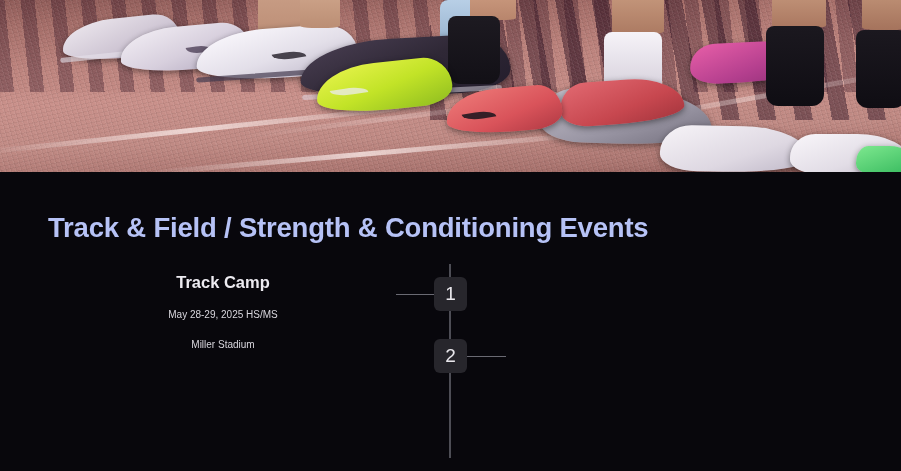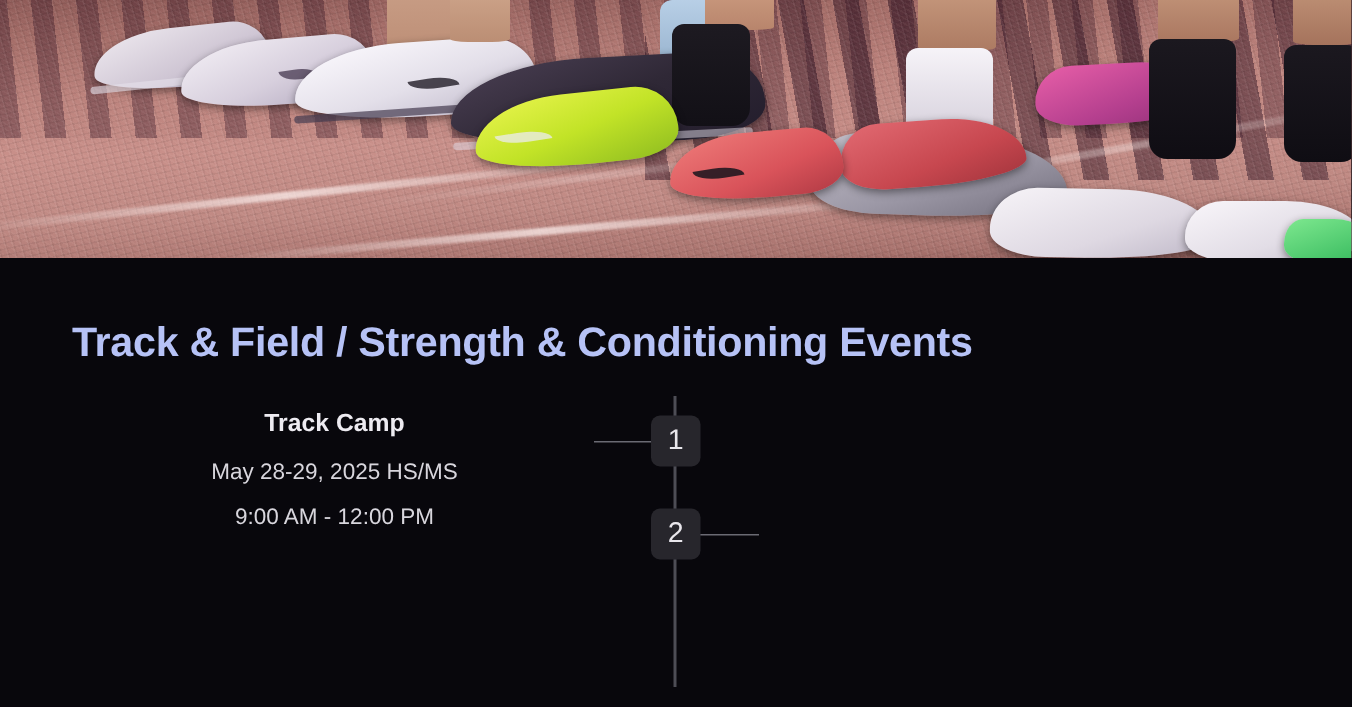--- a/index.html
+++ b/index.html
@@ -190,21 +190,21 @@
   }
   .event-title {
     font-size: 16.5px;
     font-weight: bold;
     color: #edebf1;
     line-height: 20px;
     margin-bottom: 14px;
     white-space: nowrap;
   }
   .event-line {
-    font-size: 15px;
+    font-size: 10px;
     color: #d8d6dd;
     line-height: 17px;
     margin-bottom: 13px;
     white-space: nowrap;
   }
   .event-line:last-child { margin-bottom: 0; }
 </style>
 </head>
 <body>
 
@@ -311,21 +311,21 @@
     <div class="timeline">
 
       <div class="spine"></div>
 
       <div class="connector conn-1"></div>
       <div class="badge badge-1">1</div>
 
       <div class="event event-left">
         <div class="event-title">Track Camp</div>
         <div class="event-line">May 28-29, 2025  HS/MS</div>
-        <div class="event-line">9:00 AM - 12:00 PM</div>
+        <div class="event-line">Miller Stadium</div>
       </div>
 
       <div class="connector conn-2"></div>
       <div class="badge badge-2">2</div>
 
 
     </div>
   </div>
 </div>
 

